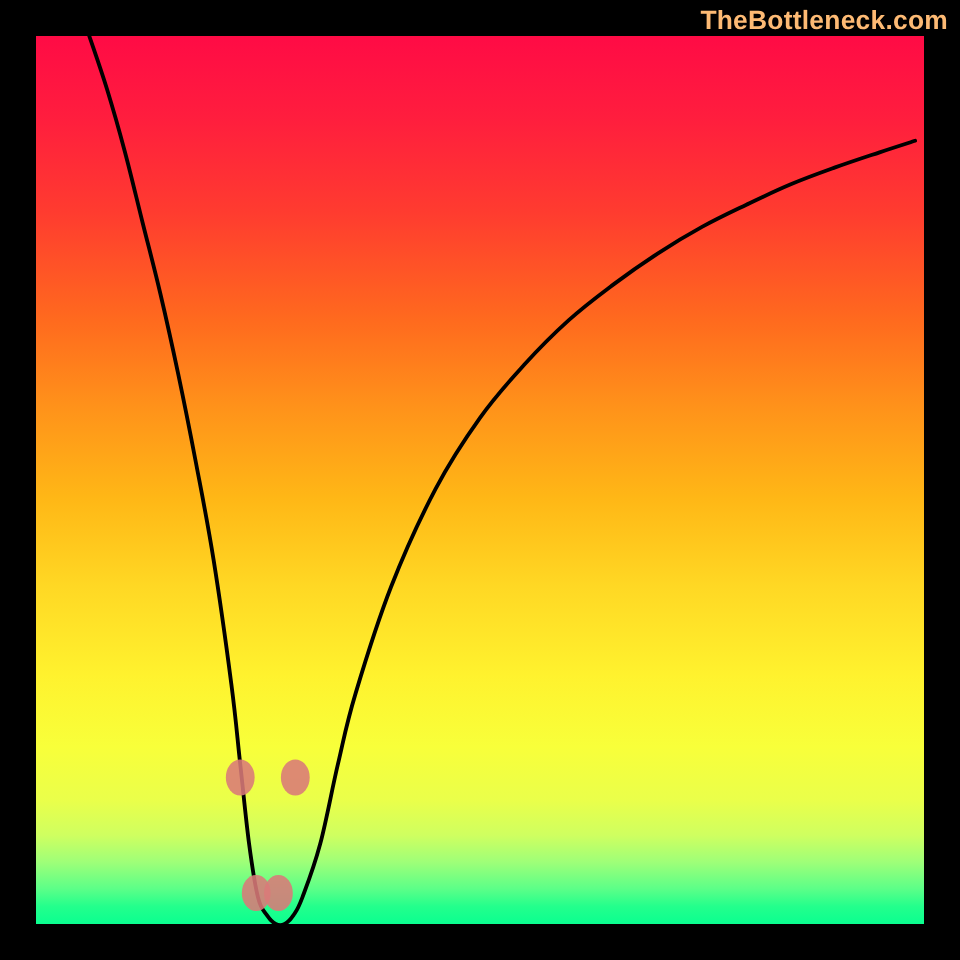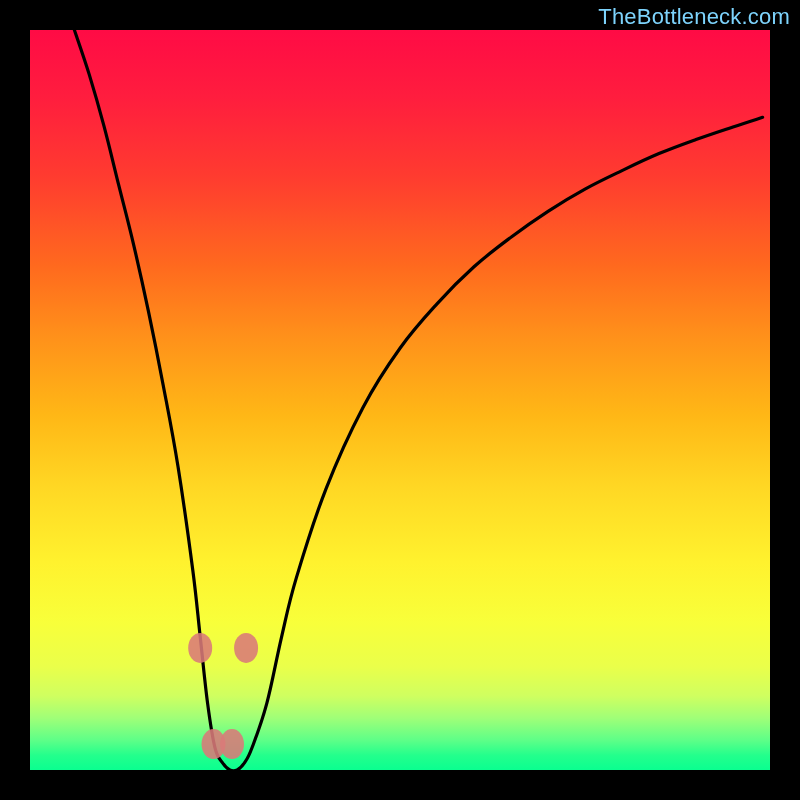--- a/index.html
+++ b/index.html
@@ -47,23 +47,23 @@
     position: absolute;
     left: 0;
     top: 0;
     width: 740px;
     height: 740px;
   }
   .attribution {
     position: absolute;
     top: 4px;
     right: 10px;
-    color: #7dd3fc;
+    color: #fdba74;
     font-size: 22px;
-    font-weight: 400;
+    font-weight: 700;
     letter-spacing: 0.2px;
     user-select: none;
   }
 </style>
 </head>
 <body>
 
 <div class="outer">
 
   <div class="attribution">TheBottleneck.com</div>

